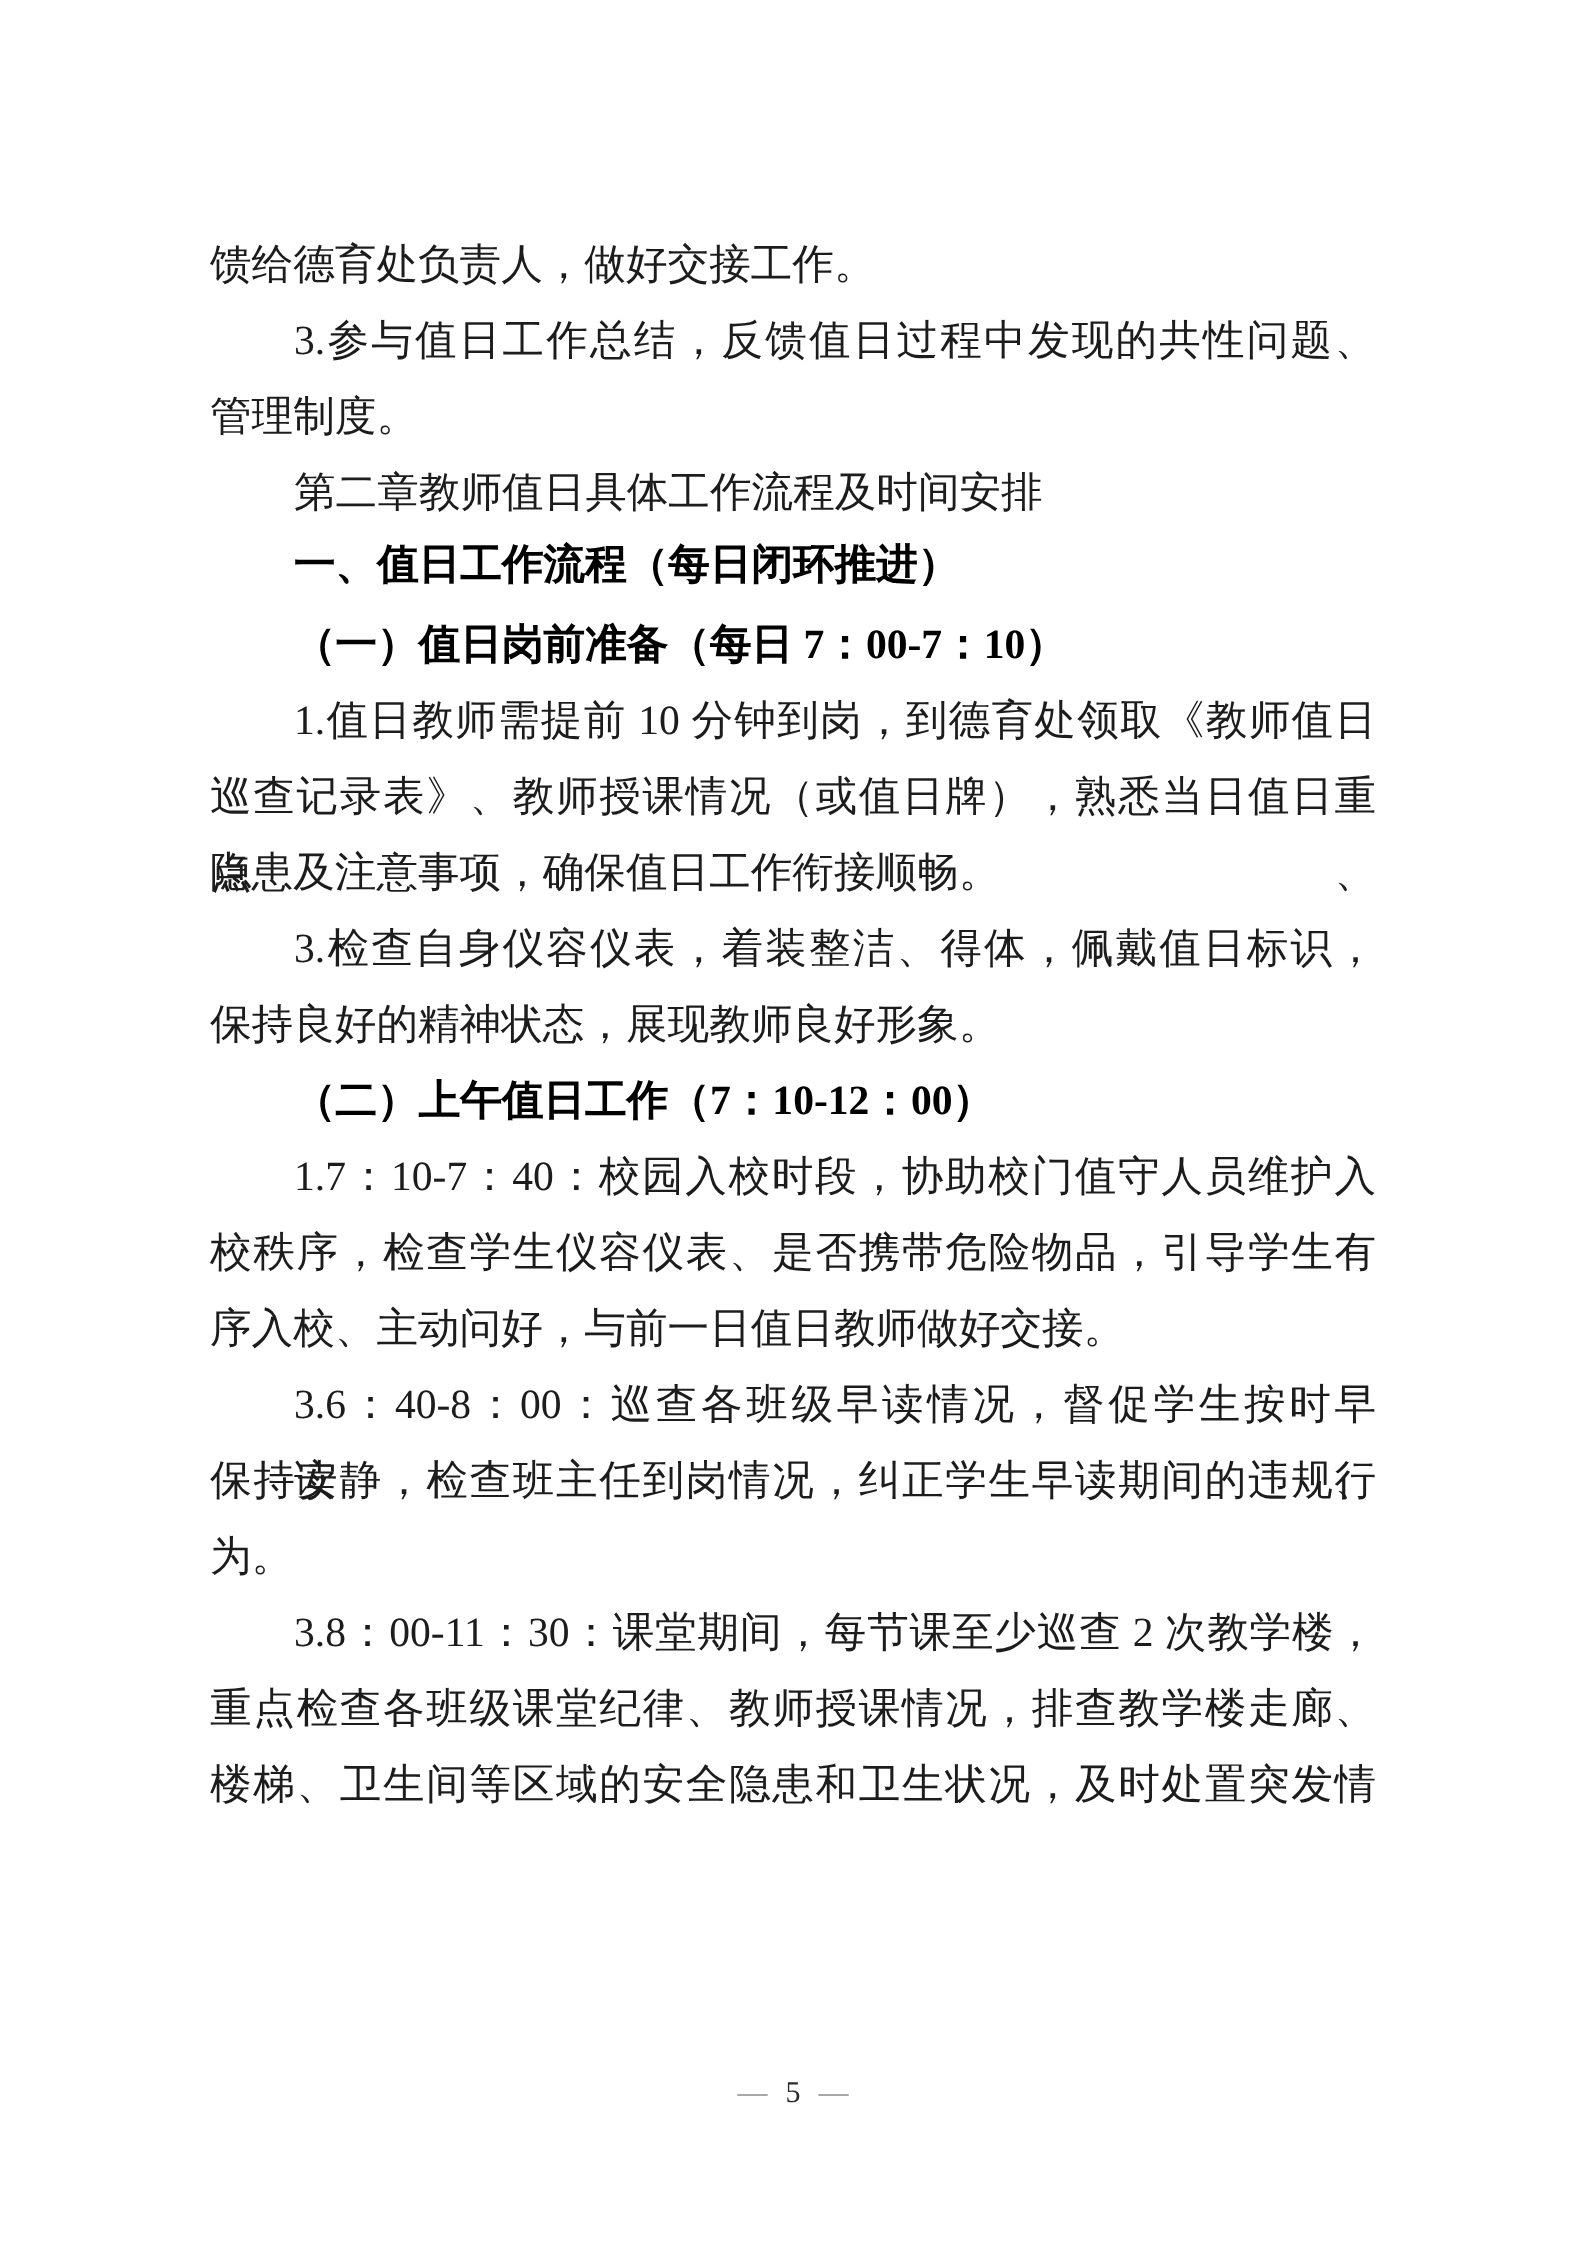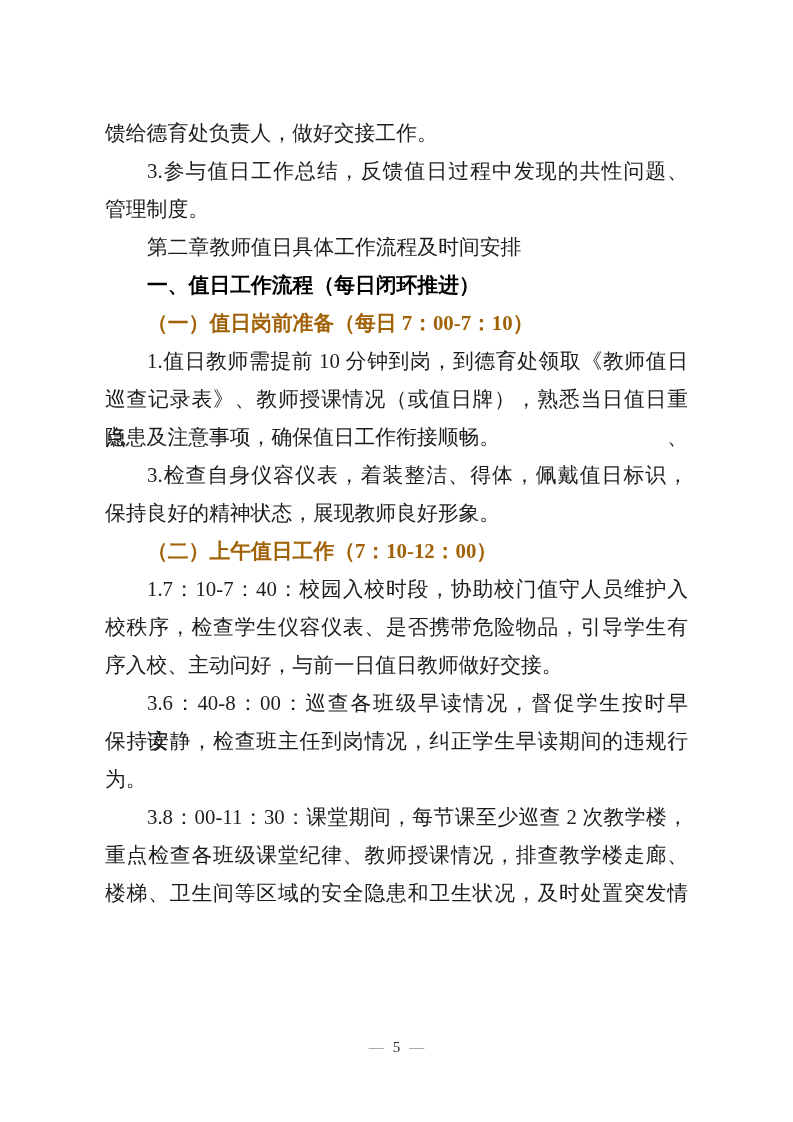--- a/index.html
+++ b/index.html
@@ -29,27 +29,27 @@
     text-align: left;
   }
   .full {
     white-space: normal;
     text-align: justify;
     text-align-last: justify;
     text-justify: inter-character;
   }
   .ind { padding-left: 42px; }
   .h-sans {
-    font-family: Liberation Sans, sans-serif;
+    font-family: Liberation Mono, monospace;
     font-weight: 700;
     color: #000000;
   }
   .h-serif {
     font-weight: 700;
-    color: #a16207;
+    color: #000000;
   }
   .pageno {
     position: absolute;
     left: 0; top: 1036px;
     width: 793px;
     text-align: center;
     font-size: 15px;
     line-height: 22px;
   }
   .pageno .dash { color: #8f8f8f; }

